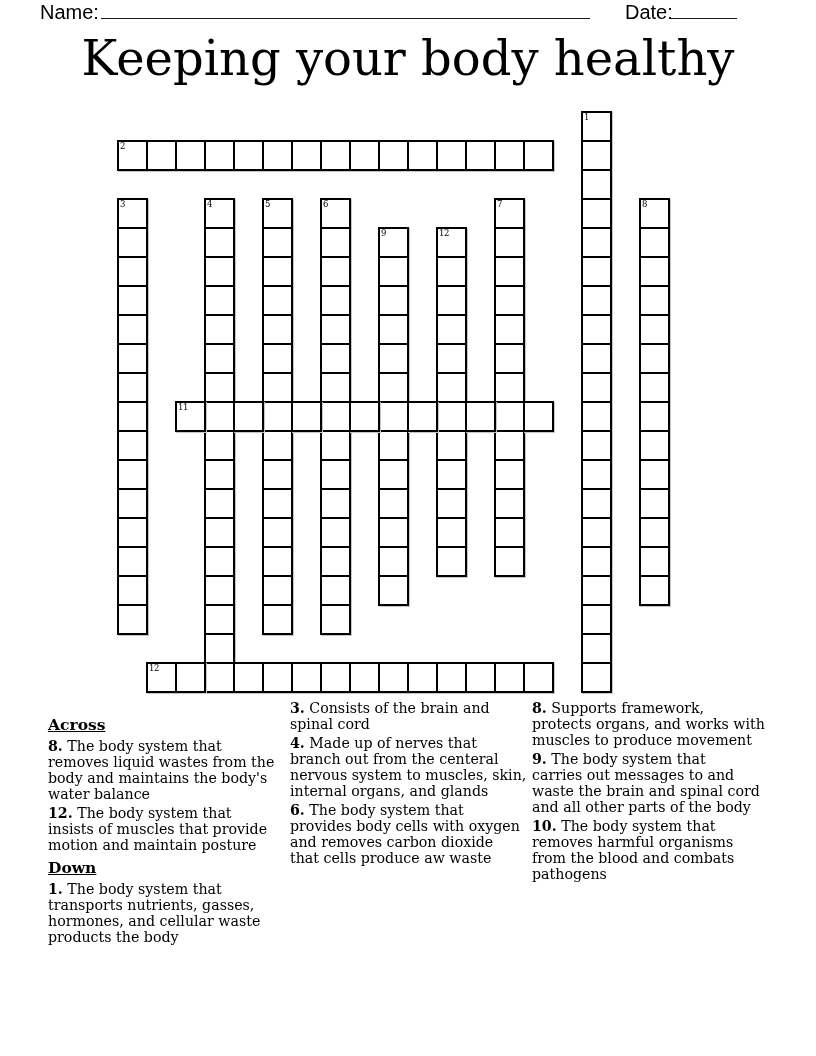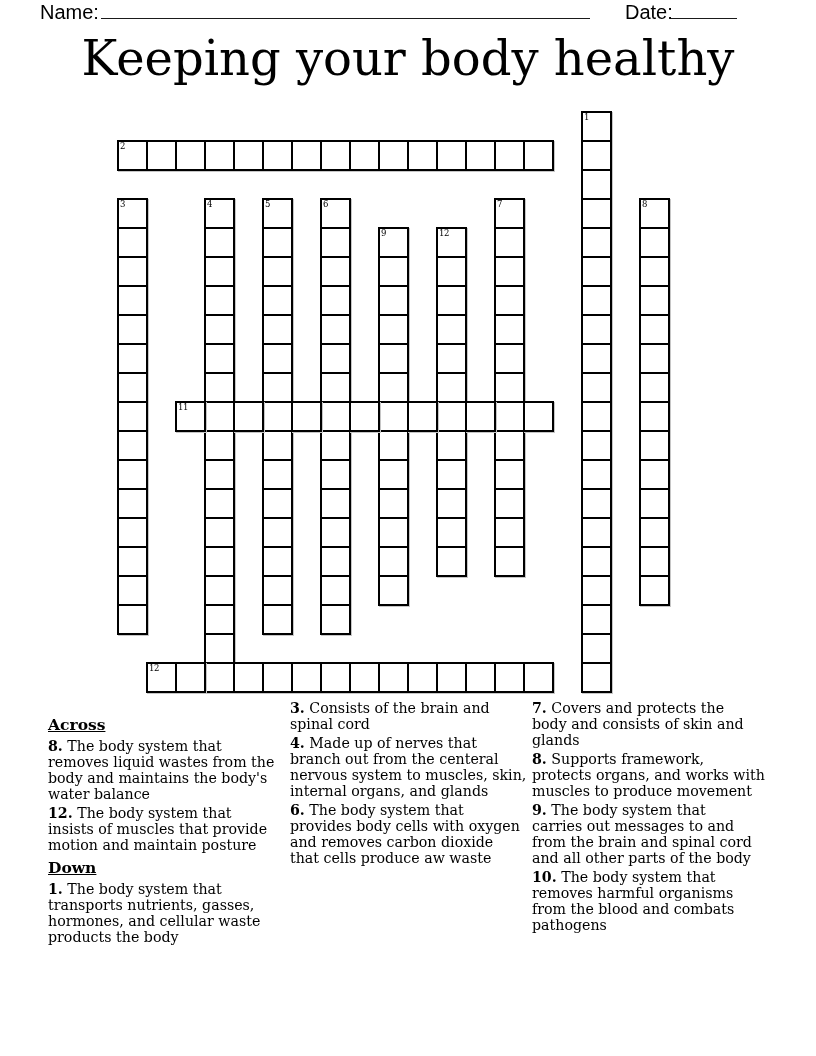--- a/index.html
+++ b/index.html
@@ -267,29 +267,26 @@
         <div class="clue"><span class="clue-num">4.</span><span class="clue-text"> Made up of nerves that
 branch out from the centeral
 nervous system to muscles, skin,
 internal organs, and glands</span></div>
         <div class="clue"><span class="clue-num">6.</span><span class="clue-text"> The body system that
 provides body cells with oxygen
 and removes carbon dioxide
 that cells produce aw waste</span></div>
       </div>
     <div class="clue-col clue-col-3">
-        <div class="clue"><span class="clue-num">7.</span><span class="clue-text"> Covers and protects the
-body and consists of skin and
-glands</span></div>
         <div class="clue"><span class="clue-num">8.</span><span class="clue-text"> Supports framework,
 protects organs, and works with
 muscles to produce movement</span></div>
         <div class="clue"><span class="clue-num">9.</span><span class="clue-text"> The body system that
 carries out messages to and
-from the brain and spinal cord
+waste the brain and spinal cord
 and all other parts of the body</span></div>
         <div class="clue"><span class="clue-num">10.</span><span class="clue-text"> The body system that
 removes harmful organisms
 from the blood and combats
 pathogens</span></div>
       </div>
   </div>
 
 </div>
 

